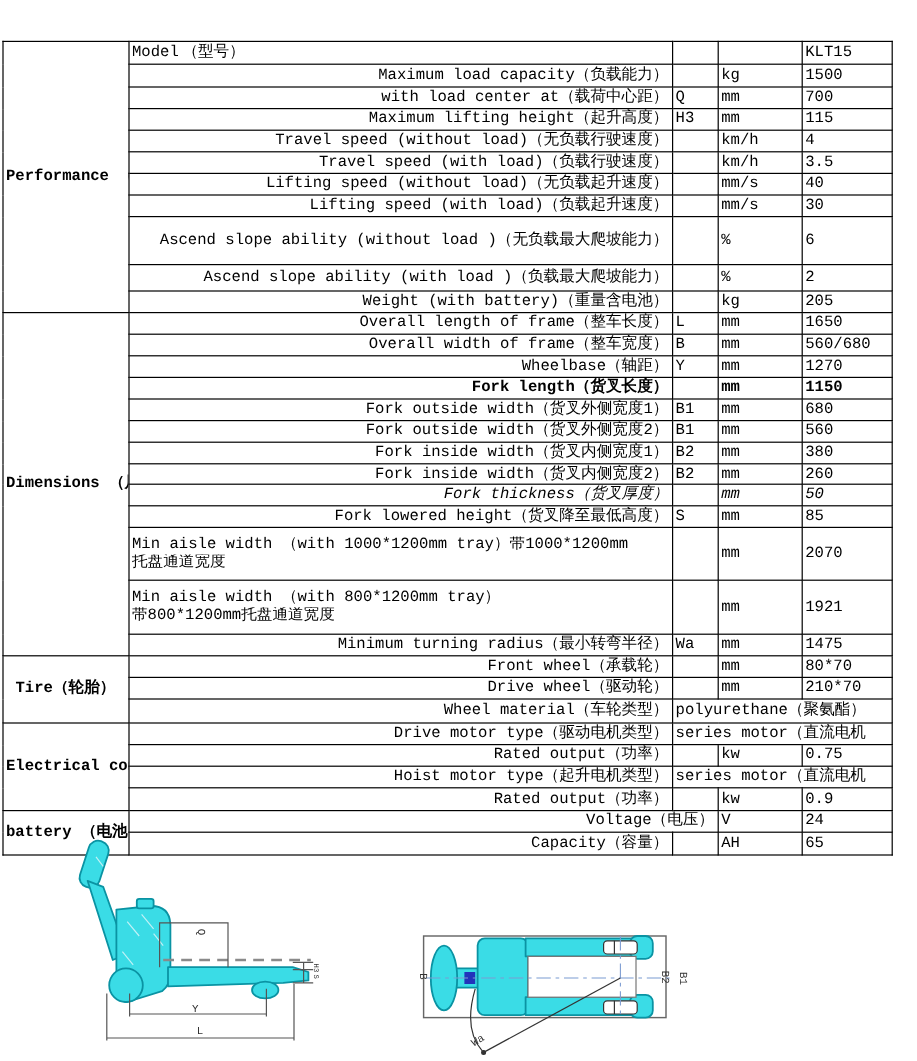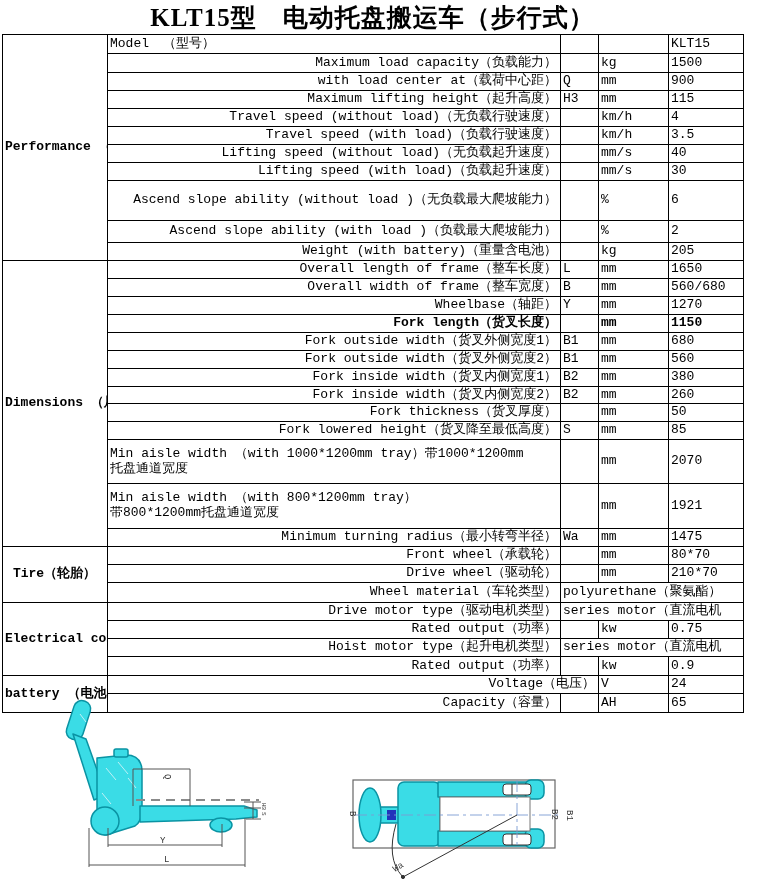--- a/index.html
+++ b/index.html
@@ -21,32 +21,31 @@
   table.spec td {
     border:1px solid #000; padding:0 3px 0 2px;
     font-size:13px; line-height:1.15; overflow:hidden; white-space:nowrap;
     vertical-align:middle;
   }
   td.cat {
     font-weight:bold; text-align:center; white-space:pre-line;
     font-size:14px; line-height:1.25; padding:0 1px;
   }
   .pflex { display:flex; justify-content:flex-end; min-width:0; }
-  .cnleft .pflex { justify-content:flex-start; gap:14px; }
+  .cnleft .pflex { justify-content:flex-start; gap:3px; }
   td.param.wrap { white-space:normal; }
   td.param.wrap div { white-space:nowrap; overflow:hidden; text-align:left; }
   td.sym, td.unit, td.val, td.spanval { text-align:left; }
   svg text { font-family:"Liberation Mono","DejaVu Sans Mono",monospace; }
 </style>
 </head>
 <body>
 
 <div class="page">
 
-  <div class="title">KLT15型　电动托盘搬运车（步行式）</div>
 
   <table class="spec">
     <colgroup>
       <col style="width:105px">
         <col style="width:453px">
         <col style="width:38px">
       <col style="width:70px">
         <col style="width:75px">
     </colgroup>
     <tbody>
@@ -76,21 +75,21 @@
         </tr>
         <tr style="height: 18px;">
           <td class="param">
             <div class="pflex">
               <span>with load center at</span>
               <span>（载荷中心距）</span>
             </div>
           </td>
           <td class="sym">Q</td>
           <td class="unit">mm</td>
-          <td class="val">900</td>
+          <td class="val">700</td>
         </tr>
         <tr style="height: 18px;">
           <td class="param">
             <div class="pflex">
               <span>Maximum lifting height</span>
               <span>（起升高度）</span>
             </div>
           </td>
           <td class="sym">H3</td>
           <td class="unit">mm</td>
@@ -256,21 +255,21 @@
           <td class="param">
             <div class="pflex">
               <span>Fork inside width</span>
               <span>（货叉内侧宽度2）</span>
             </div>
           </td>
           <td class="sym">B2</td>
           <td class="unit">mm</td>
           <td class="val">260</td>
         </tr>
-        <tr style="height: 18px;">
+        <tr style="height: 18px; font-style: italic;">
           <td class="param">
             <div class="pflex">
               <span>Fork thickness</span>
               <span>（货叉厚度）</span>
             </div>
           </td>
           <td class="sym"></td>
           <td class="unit">mm</td>
           <td class="val">50</td>
         </tr>

